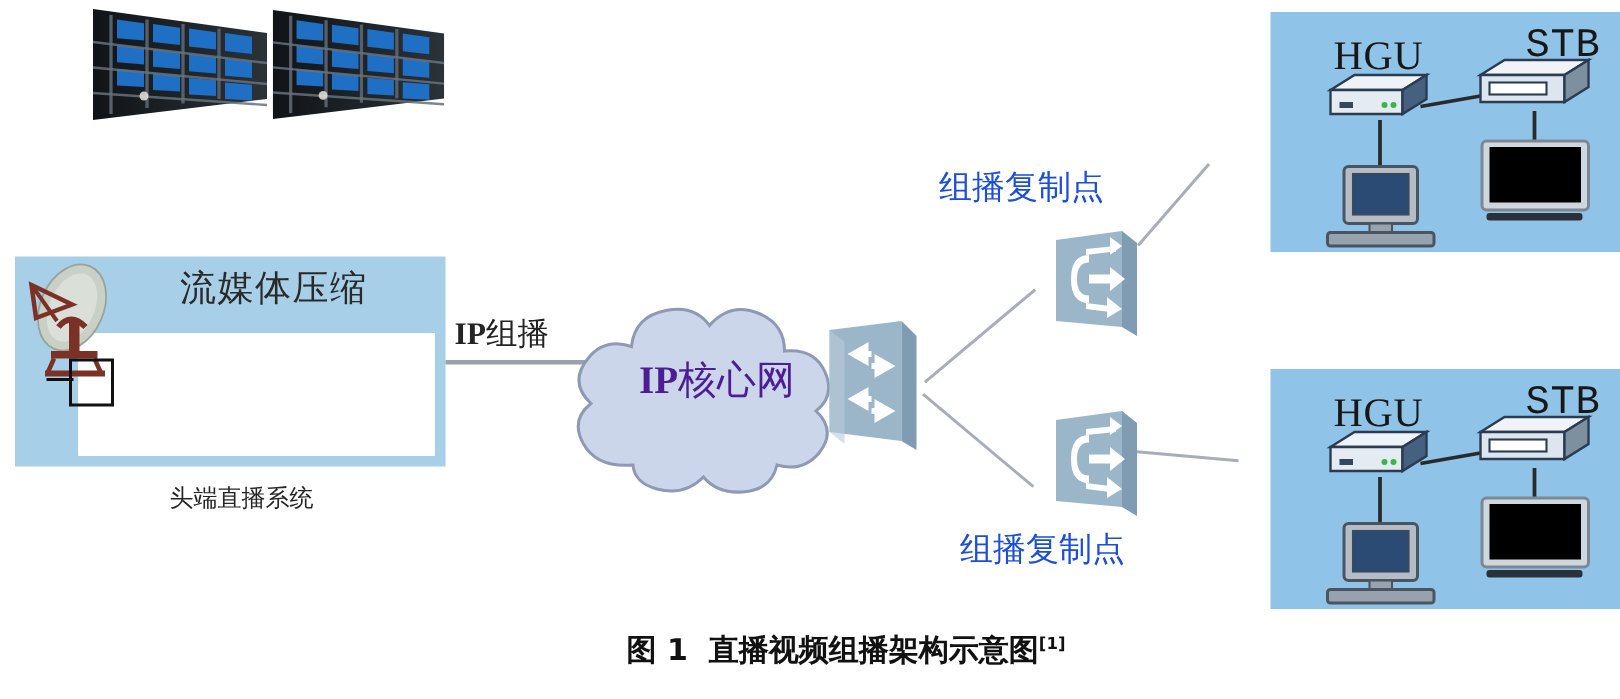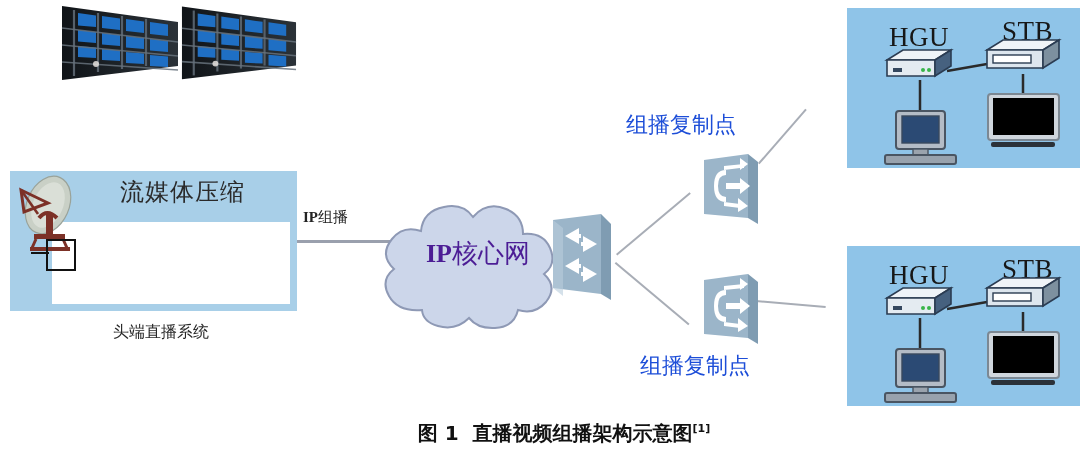--- a/index.html
+++ b/index.html
@@ -37,21 +37,21 @@
   .rack svg{display:block;}
 
   
   #link-headend-cloud{
     left:297px;top:240px;width:96px;height:3px;
     background:#9aa0ad;
   }
   #ip-multicast-label{
     left:303px;top:208px;
     font-family:"DejaVu Sans","Liberation Sans",serif;
-    font-size:15px;color:#232323;white-space:nowrap;
+    font-size:21px;color:#232323;white-space:nowrap;
   }
   #ip-multicast-label .lat{font-family:"Liberation Serif",serif;font-weight:bold;}
 
   
   #cloud-wrap{left:375px;top:186px;width:215px;height:148px;}
   #cloud-label{
     left:398px;top:236px;width:160px;text-align:center;
     font-size:26px;color:#4c1d95;white-space:nowrap;
   }
   #cloud-label .lat{font-weight:bold;}
@@ -82,21 +82,21 @@
   }
 
   
   .home-box{width:264px;height:160px;background:#8fc4e8;position:absolute;margin-left:32px;}
   #home-top{left:815px;top:8px;}
   #home-bottom{left:815px;top:246px;}
   .home-box .hlabel{
     position:absolute;font-size:27px;color:#171717;letter-spacing:.5px;
   }
   .home-box .hgu-label{left:42px;top:14px;}
-  .home-box .stb-label{left:155px;top:8px;}
+  .home-box .stb-label{left:170px;top:8px;font-family:Liberation Mono, monospace;}
 
   #cap{
     left:0;top:420px;width:1080px;text-align:center;
     font-family:"DejaVu Sans","Liberation Sans",sans-serif;
     font-size:20px;font-weight:bold;color:#111;padding-left:24px;
   }
   #cap .sp{display:inline-block;width:14px;}
   #cap sup{font-size:11px;font-weight:bold;vertical-align:super;}
 </style>
 </head>

